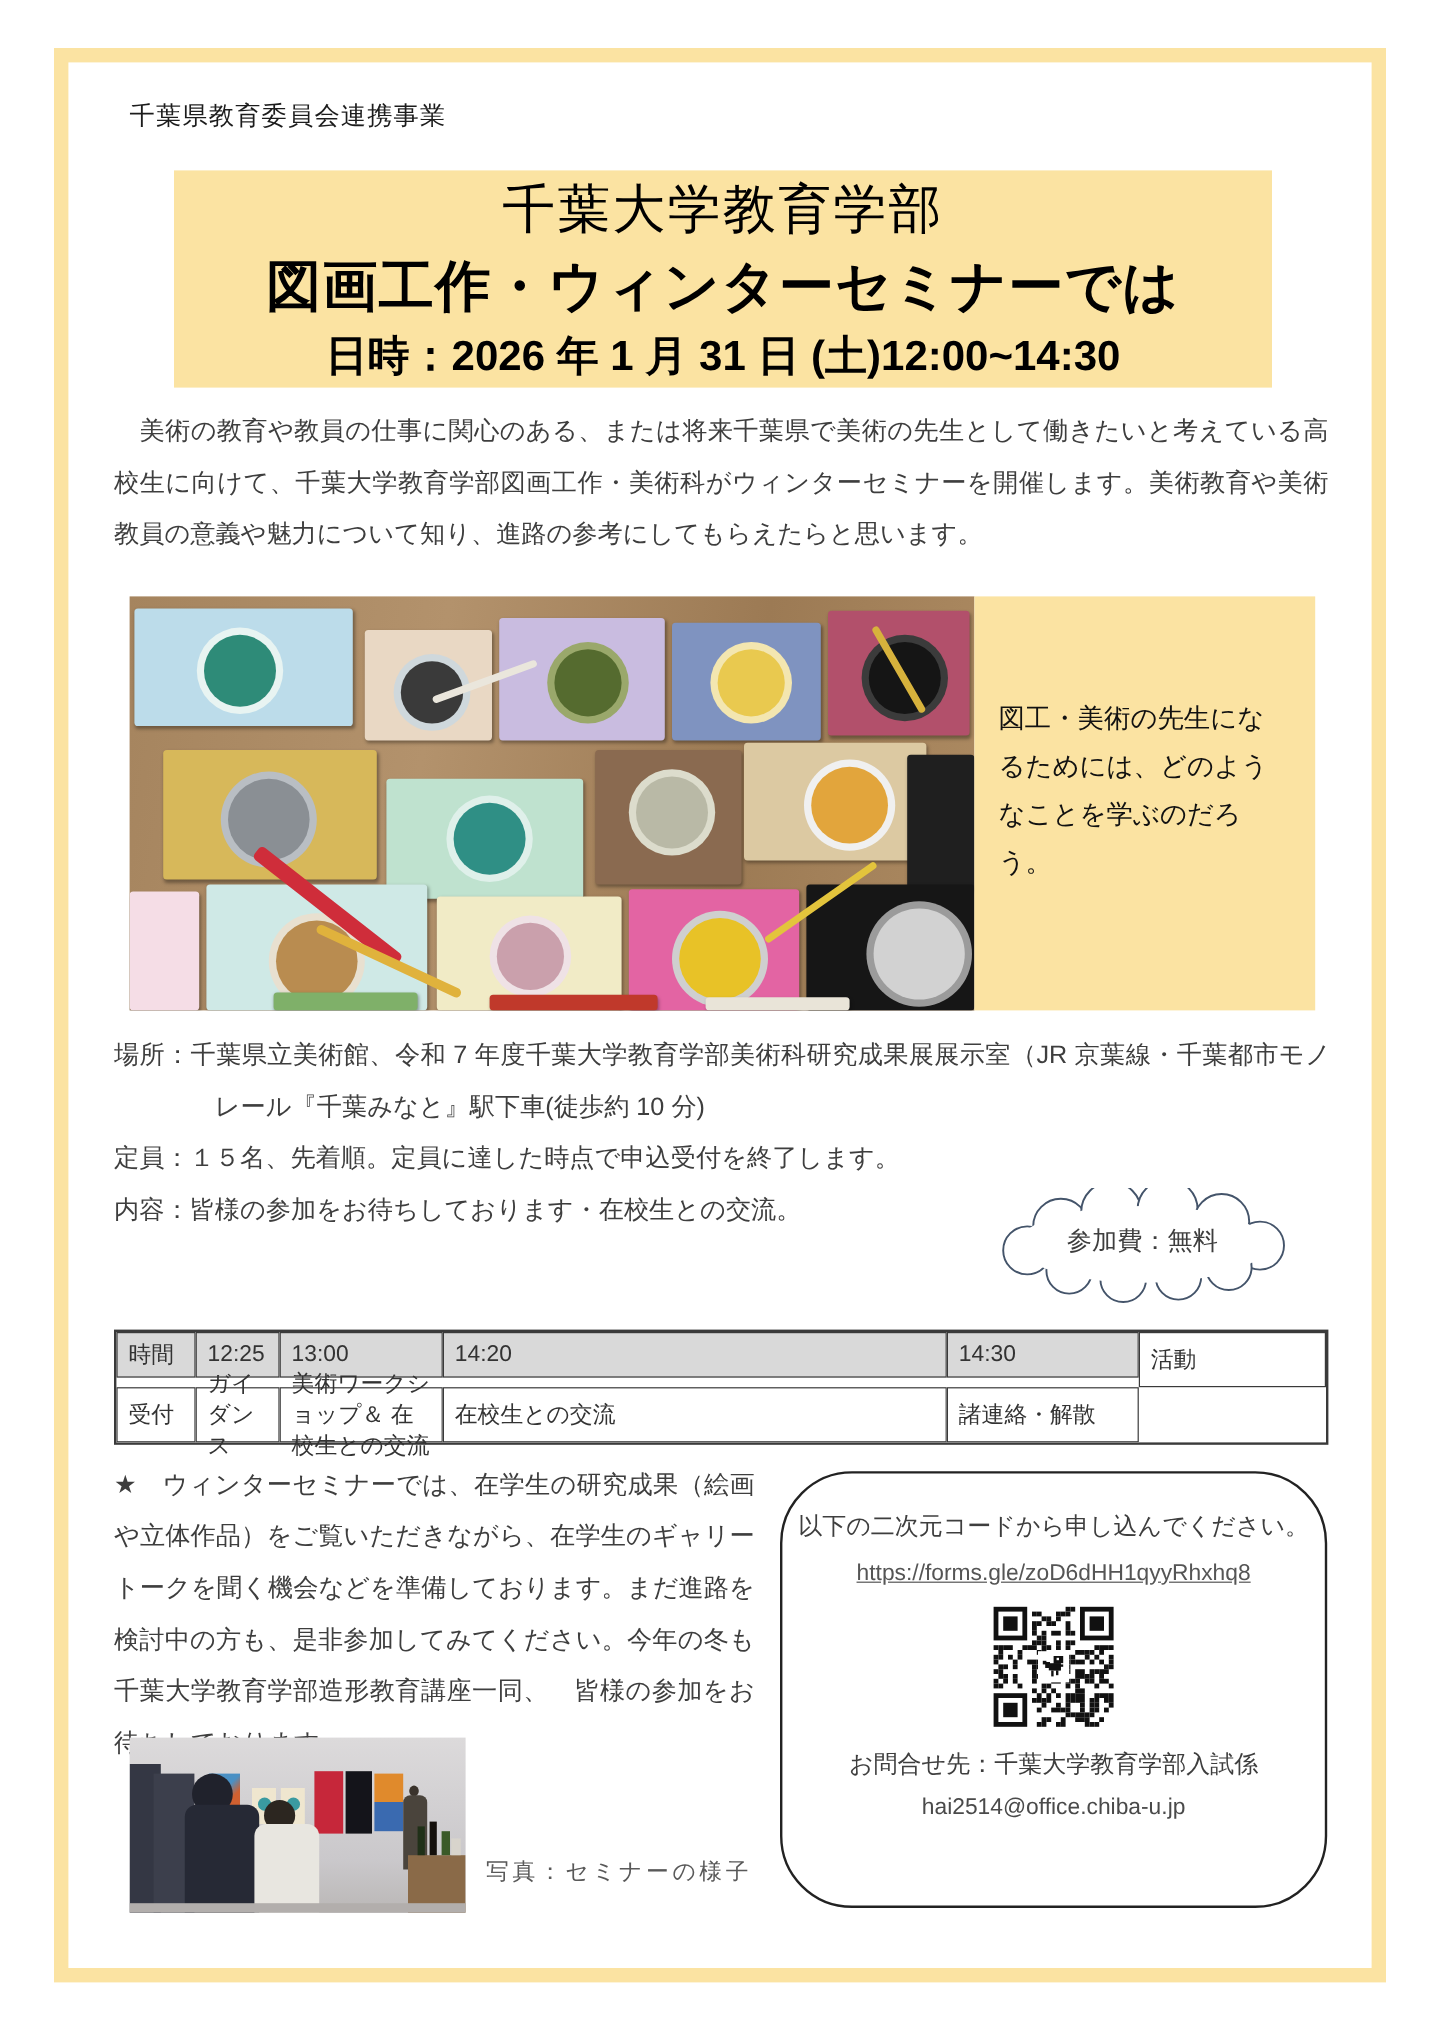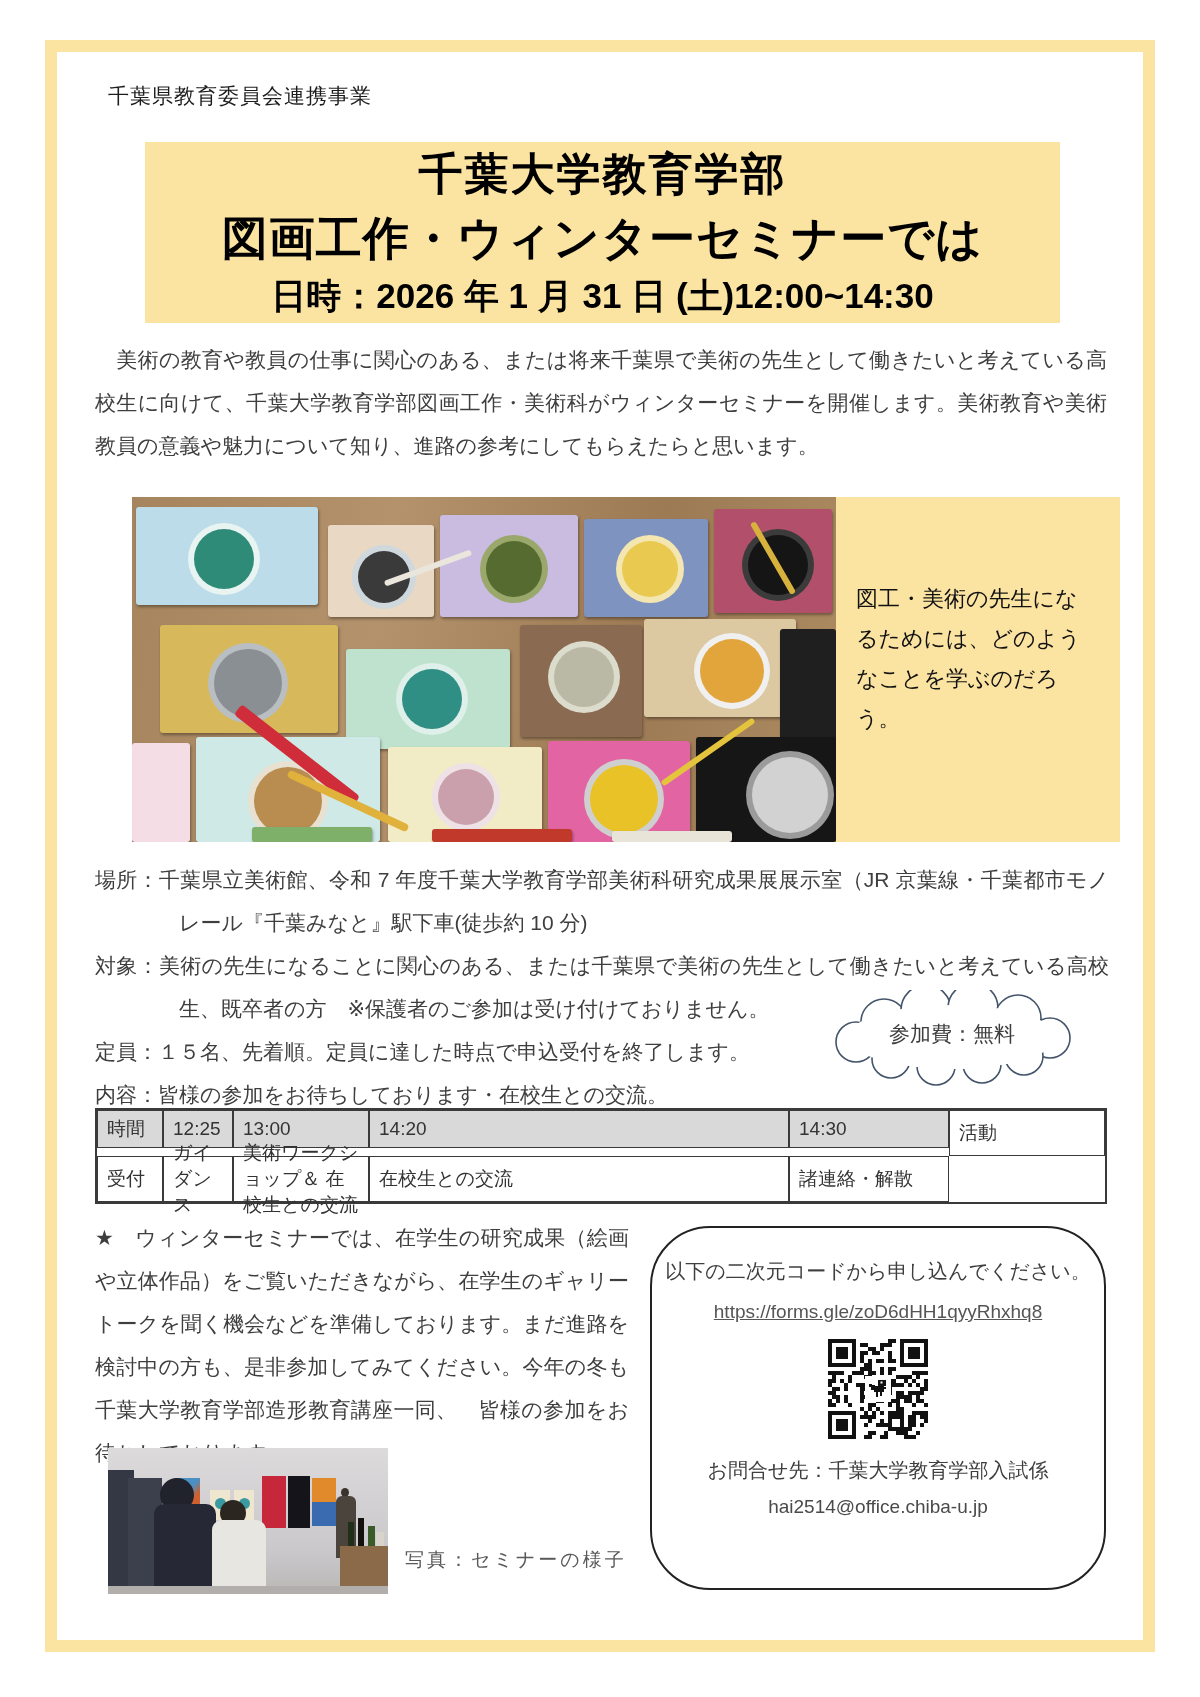--- a/index.html
+++ b/index.html
@@ -9,28 +9,28 @@
   #page { position:relative; width:1200px; height:1697px; background:#fff; overflow:hidden; }
 
   #frame { left:45px; top:40px; width:1110px; height:1612px;
     border:12px solid #FBE3A2; }
 
   #program-label { left:108px; top:82px; font-size:21px; color:#1c1c1c; letter-spacing:1px; }
 
   #title-box { left:145px; top:142px; width:915px; height:181px; background:#FBE3A2;
     display:flex; flex-direction:column; justify-content:space-evenly; align-items:center;
     text-align:center; color:#000; }
-  #title-box .t1 { font-size:44px; font-weight:700; letter-spacing:2px; }
+  #title-box .t1 { font-size:44px; font-weight:400; letter-spacing:2px; }
   #title-box .t2 { font-size:46px; font-weight:600; letter-spacing:1px; }
   #title-box .t3 { font-size:35px; font-weight:600; }
 
   #intro { left:95px; top:338px; width:1012px; font-size:21px; line-height:43px;
     text-align:justify; color:#3e3e3e; }
 
-  #photo-row { left:108px; top:497px; width:988px; height:345px;margin-left:24px; }
+  #photo-row { left:108px; top:497px; width:988px; height:345px; }
   #craft-photo { left:0; top:0; width:704px; height:345px; overflow:hidden;
     background:linear-gradient(100deg,#a5845e 0%,#b3926c 35%,#9c7a54 70%,#ad8b62 100%); }
   .cam { position:absolute; border-radius:3px; box-shadow:1px 2px 3px rgba(0,0,0,.35); }
   .lens { position:absolute; border-radius:50%; }
   .ribbon { position:absolute; border-radius:4px; }
   #photo-callout-panel { left:704px; top:0; width:284px; height:345px; background:#FBE3A2; }
   #photo-callout-panel .callout { margin:82px 20px 0 20px; font-size:22px; line-height:40px;
     color:#111; font-weight:500; }
 
   #details { left:95px; top:858px; width:1014px; font-size:21px; line-height:43px; color:#3e3e3e; }
@@ -164,21 +164,20 @@
         <div class="ribbon" style="left: 150px; top: 300px; width: 132px; height: 8px; background: rgb(224, 178, 60); transform: rotate(25deg);"></div>
         <div class="ribbon" style="left: 600px; top: 58px; width: 82px; height: 6px; background: rgb(215, 178, 60); transform: rotate(60deg);"></div>
       </div>
     <div id="photo-callout-panel" class="abs">
       <div class="callout">図工・美術の先生になるためには、どのようなことを学ぶのだろう。</div>
     </div>
   </div>
 
   <div id="details" class="abs">
     <div class="item">場所：千葉県立美術館、令和 7 年度千葉大学教育学部美術科研究成果展展示室（JR 京葉線・千葉都市モノレール『千葉みなと』駅下車(徒歩約 10 分)</div>
-    <div class="item">対象：美術の先生になることに関心のある、または千葉県で美術の先生として働きたいと考えている高校生、既卒者の方　※保護者のご参加は受け付けておりません。</div>
     <div class="item">定員：１５名、先着順。定員に達した時点で申込受付を終了します。</div>
     <div class="item">内容：皆様の参加をお待ちしております・在校生との交流。</div>
   </div>
 
   <div id="fee-cloud" class="abs">
     <svg width="252" height="96" viewBox="0 0 252 96">
       <g fill="#ffffff" stroke="#44546A" stroke-width="1.6">
         <circle cx="58" cy="32" r="23"></circle>
         <circle cx="100" cy="20" r="25"></circle>
         <circle cx="147" cy="18" r="25"></circle>

